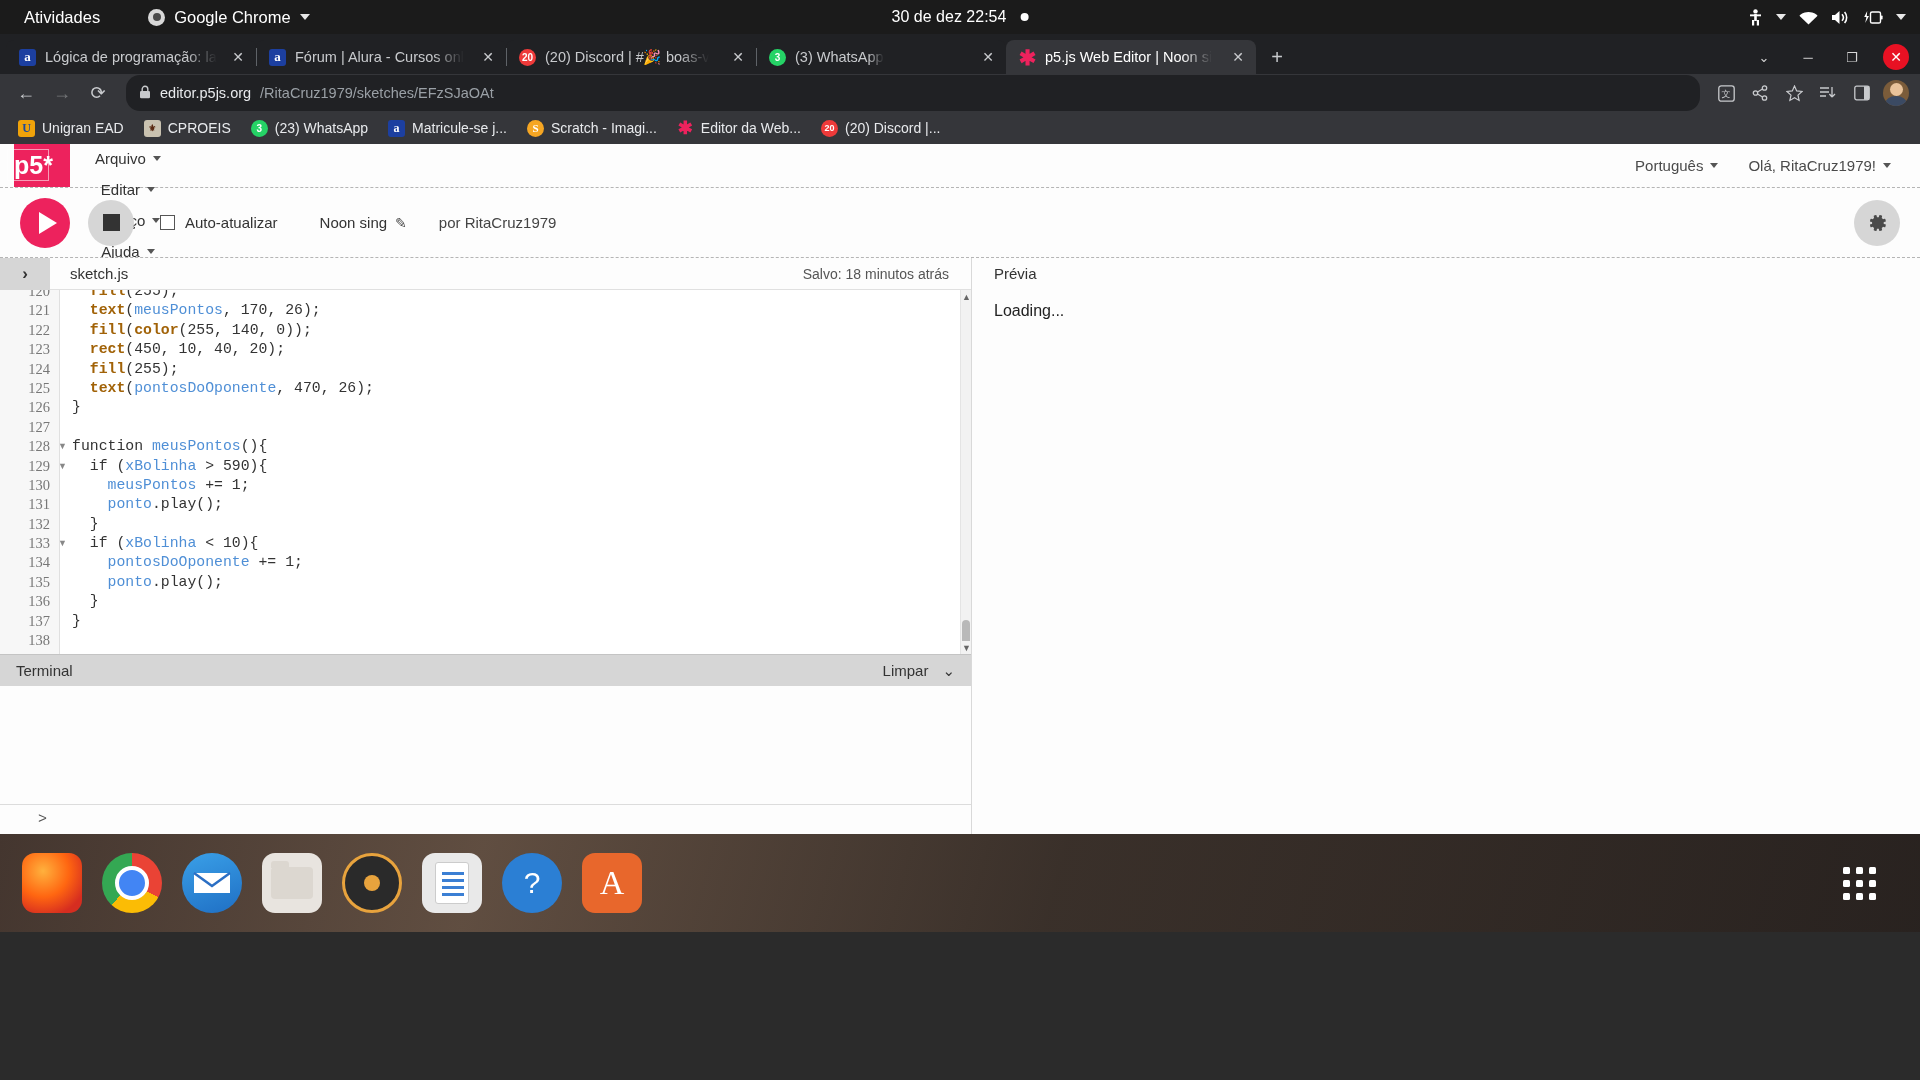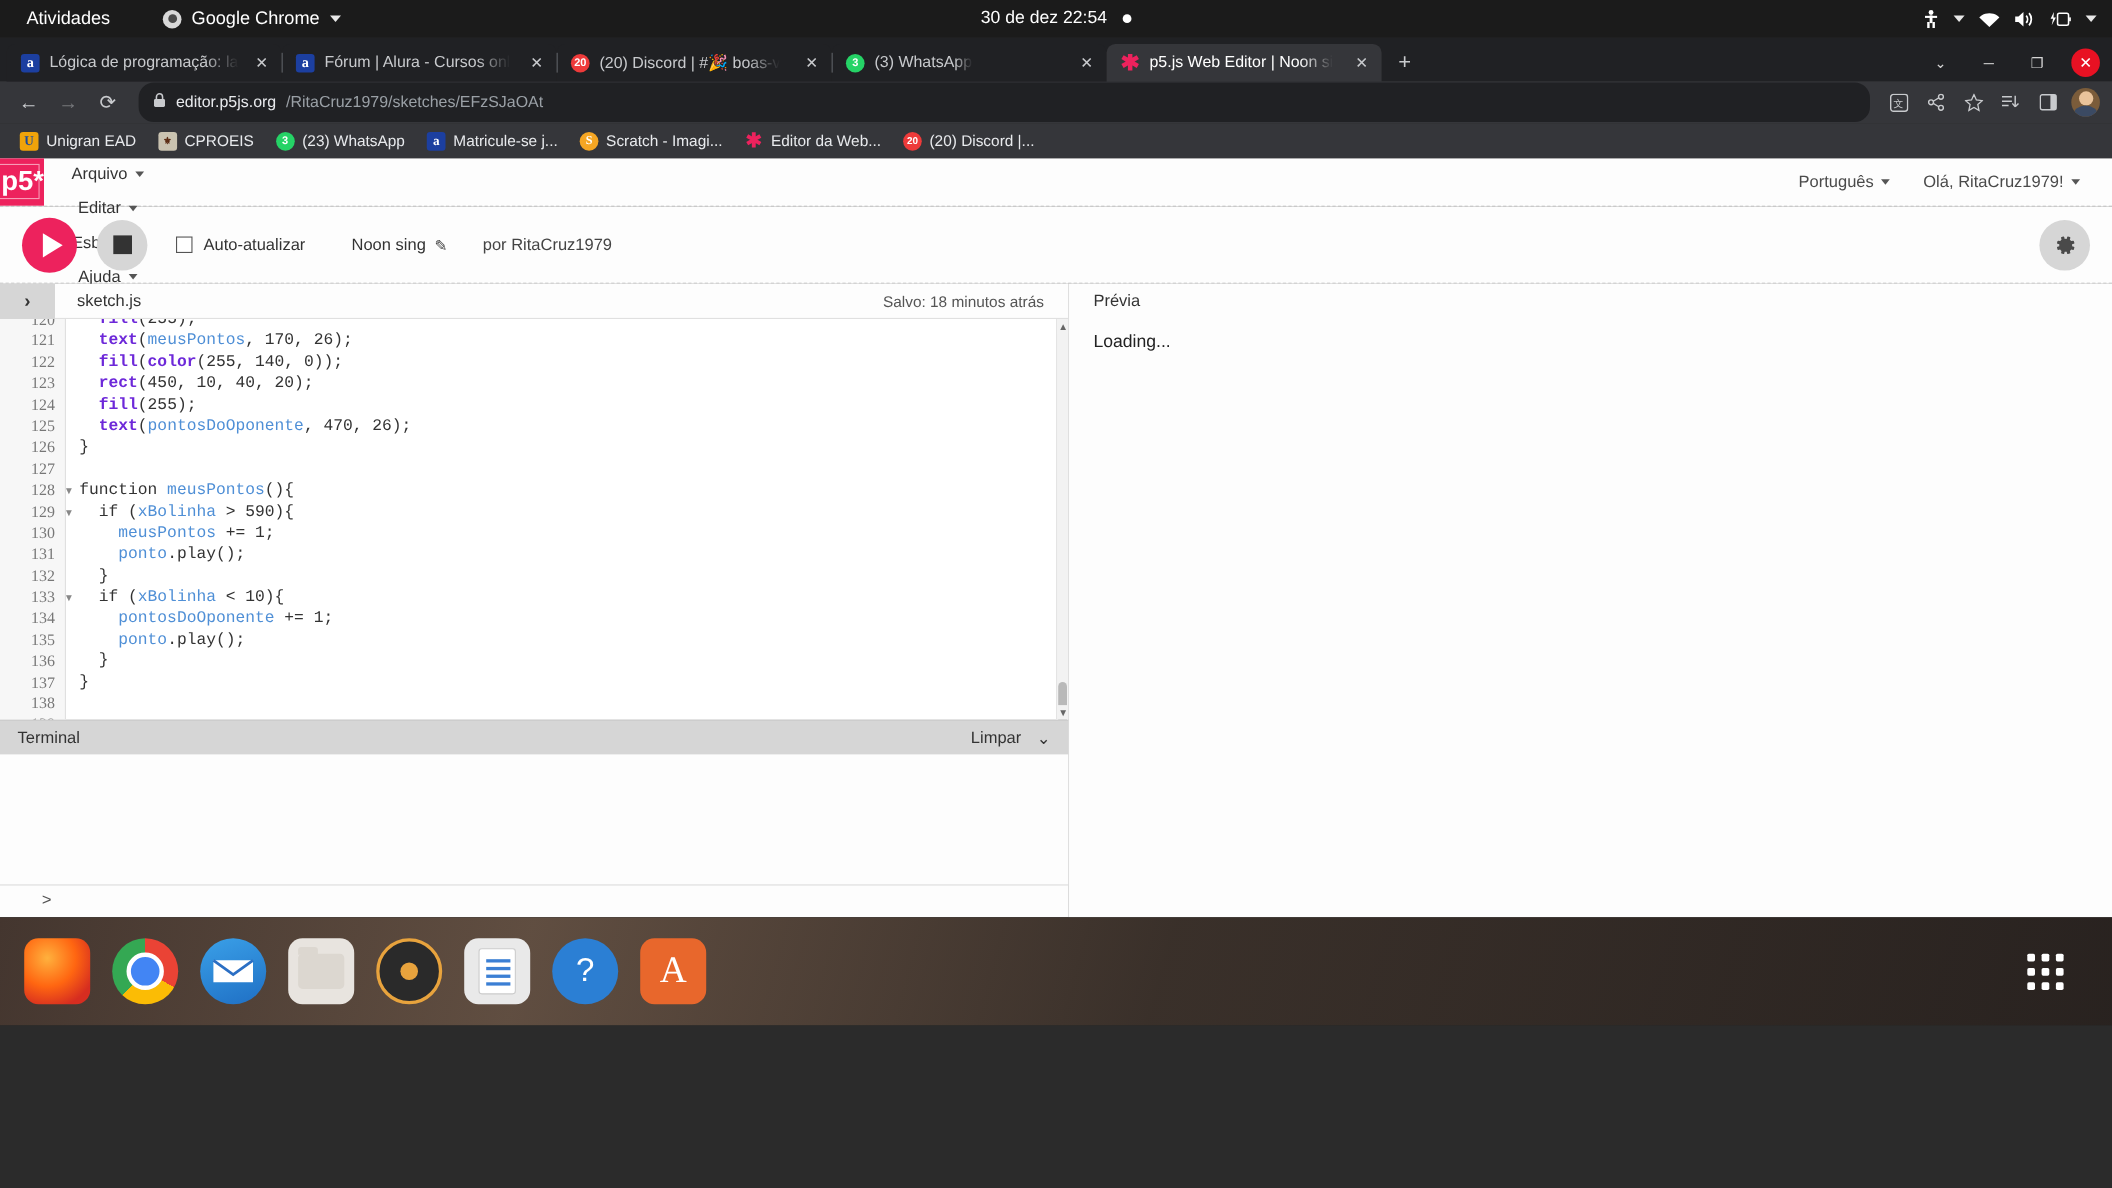--- a/index.html
+++ b/index.html
@@ -173,24 +173,25 @@
   .ico-p5 { background: transparent; color: #ed225d; font-size: 18px; line-height: 1; }
   .ico-discord { background: #ee3a3a; border-radius: 50%; font-size: 9px; }
 
   
   .p5-nav {
     height: 44px; background: #fdfdfd;
     display: flex; align-items: stretch;
     border-bottom: 1px dashed #b5b5b5;
   }
   .p5-logo {
-    width: 40px; background: #ed225d; color: #fff;
-    display: flex; align-items: center; justify-content: flex-end;
+    width: 56px; background: #ed225d; color: #fff;
+    display: flex; align-items: center; justify-content: flex-start;
     font-size: 25px; font-weight: bold; position: relative;
     font-family: "Liberation Sans", sans-serif;
+    margin-left: 14px;
   }
   .p5-logo span { position: relative; }
   .p5-logo span::after {
     content: ""; position: absolute; left: -7px; top: -2px;
     width: 40px; height: 30px; border: 1px solid rgba(255,255,255,0.55);
   }
   .p5-menus { display: flex; align-items: center; gap: 2px; padding-left: 14px; flex-direction: column; }
   .p5-menu {
     display: flex; align-items: center; gap: 7px;
     padding: 6px 11px; color: #333; font-size: 15px;
@@ -288,21 +289,21 @@
   .fold {
     position: absolute; right: -8px; top: 0;
     color: #888; font-size: 9px;
   }
   .code-lines {
     flex: 1; padding-top: 4px; padding-left: 12px;
     font-family: "Liberation Mono", monospace;
     font-size: 14.8px; overflow: hidden;
   }
   .code-lines div { height: 19.4px; line-height: 19.4px; white-space: pre; }
-  .tk-fn { color: #6d28d9; font-weight: bold; }
+  .tk-fn { color: #a16207; font-weight: bold; }
   .tk-var { color: #4f8fd6; }
   .tk-plain { color: #333; }
   .scroll-v {
     position: absolute; right: 0; top: 0; width: 11px; height: 100%;
     background: #f2f2f2; border-left: 1px solid #e4e4e4;
   }
   .scroll-thumb {
     position: absolute; right: 1px; top: 330px; width: 8px; height: 66px;
     background: #b9b9b9; border-radius: 4px;
   }

